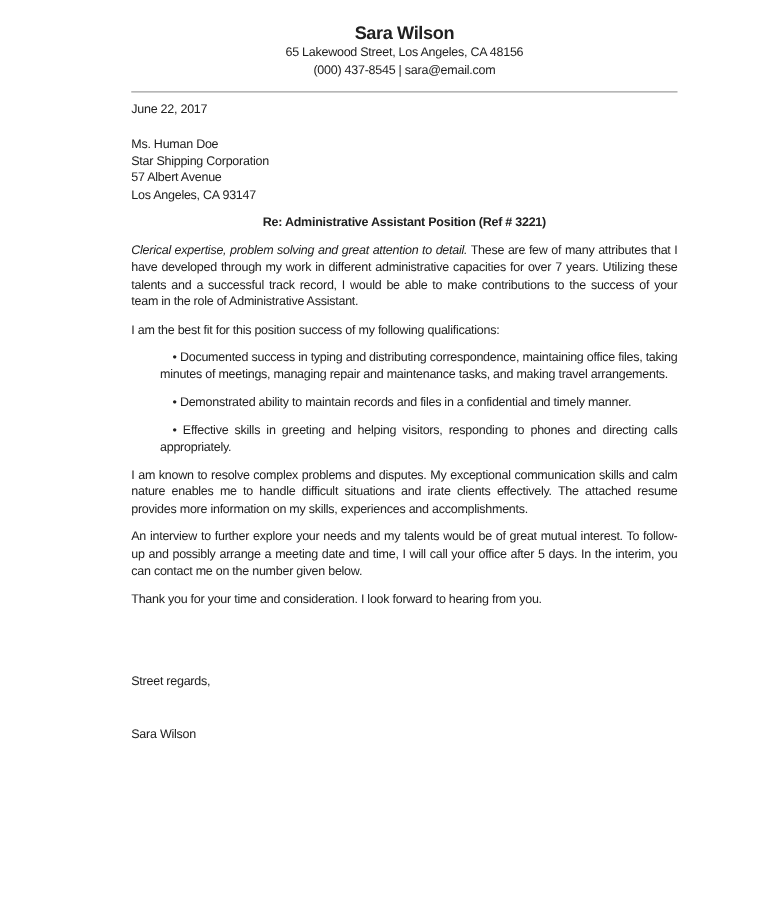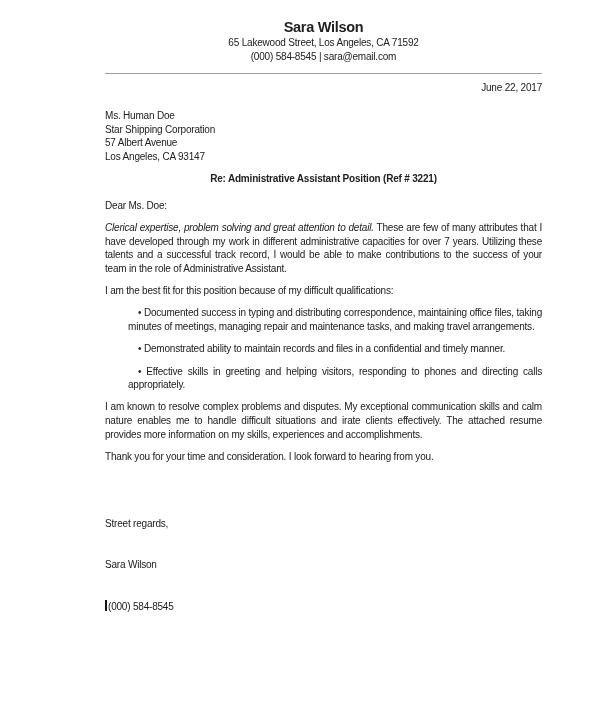--- a/index.html
+++ b/index.html
@@ -24,21 +24,21 @@
     font-weight: bold;
     letter-spacing: -0.3px;
     line-height: 17px;
   }
   .sender-line { line-height: 13.8px; }
   .rule {
     border: none;
     border-top: 1px solid #9e9e9e;
     margin: 9px 0 0 0;
   }
-  .date-row { text-align: right; margin-top: 7px; }
+  .date-row { text-align: left; margin-top: 7px; }
   .recipient { margin-top: 15px; }
   .recipient .r-line { display: block; line-height: 13.5px; }
   .subject { font-weight: bold; margin-top: 9px; text-align: center; }
   .salutation { margin-top: 13px; }
   p.para { margin: 8.7px 0 0 0; text-align: justify; }
   .lead-italic { font-style: italic; }
   .bullet {
     margin: 8.7px 0 0 23px;
     text-indent: 10px;
     text-align: justify;
@@ -55,53 +55,52 @@
     margin-right: 1px;
   }
 </style>
 </head>
 <body>
 
 <div class="page">
 
   <div class="header">
     <div class="sender-name">Sara Wilson</div>
-    <div class="sender-line">65 Lakewood Street, Los Angeles, CA 71592</div>
-    <div class="sender-line">(000) 584-8545 | sara@email.com</div>
+    <div class="sender-line">65 Lakewood Street, Los Angeles, CA 48156</div>
+    <div class="sender-line">(000) 437-8545 | sara@email.com</div>
   </div>
 
   <hr class="rule">
 
   <div class="date-row">June 22, 2017</div>
 
   <div class="recipient">
     <span class="r-line">Ms. Human Doe</span>
     <span class="r-line">Star Shipping Corporation</span>
     <span class="r-line">57 Albert Avenue</span>
     <span class="r-line">Los Angeles, CA 93147</span>
   </div>
 
   <div class="subject">Re: Administrative Assistant Position (Ref # 3221)</div>
 
-  <div class="salutation">Dear Ms. Doe:</div>
 
   <p class="para"><span class="lead-italic">Clerical expertise, problem solving and great attention to detail.</span><span> These are few of many attributes that I have developed through my work in different administrative capacities for over 7 years. Utilizing these talents and a successful track record, I would be able to make contributions to the success of your team in the role of Administrative Assistant.</span></p>
 
-  <p class="para">I am the best fit for this position because of my difficult qualifications:</p>
+  <p class="para">I am the best fit for this position success of my following qualifications:</p>
 
   <div>
     <div class="bullet"><span>•</span> <span>Documented success in typing and distributing correspondence, maintaining office files, taking minutes of meetings, managing repair and maintenance tasks, and making travel arrangements.</span></div>
     <div class="bullet"><span>•</span> <span>Demonstrated ability to maintain records and files in a confidential and timely manner.</span></div>
     <div class="bullet"><span>•</span> <span>Effective skills in greeting and helping visitors, responding to phones and directing calls appropriately.</span></div>
   </div>
 
   <p class="para">I am known to resolve complex problems and disputes. My exceptional communication skills and calm nature enables me to handle difficult situations and irate clients effectively. The attached resume provides more information on my skills, experiences and accomplishments.</p>
 
+  <p class="para">An interview to further explore your needs and my talents would be of great mutual interest. To follow-up and possibly arrange a meeting date and time, I will call your office after 5 days. In the interim, you can contact me on the number given below.</p>
 
   <p class="para">Thank you for your time and consideration. I look forward to hearing from you.</p>
 
   <div class="valediction">Street regards,</div>
 
   <div class="signature">Sara Wilson</div>
 
-  <div class="phone-row"><span class="caret"></span><span>(000) 584-8545</span></div>
 
 </div>
 
 </body></html>

